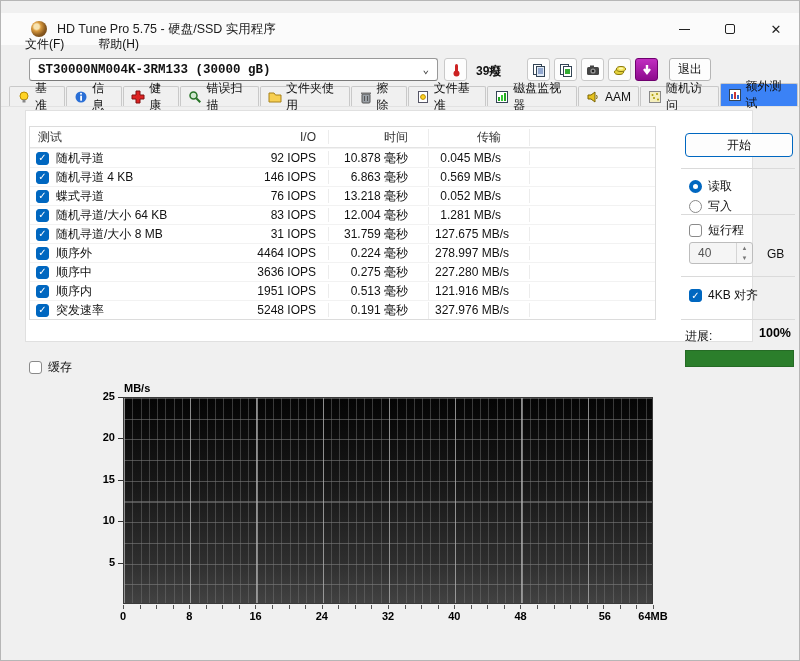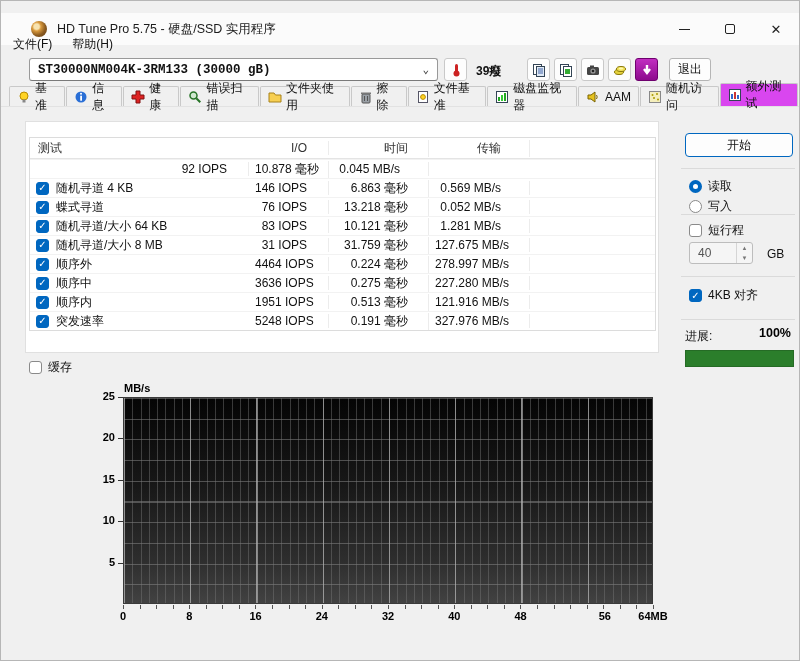--- a/index.html
+++ b/index.html
@@ -11,49 +11,49 @@
   .app-icon { position:absolute; left:30px; top:8px; width:16px; height:16px; border-radius:50%;
               background:radial-gradient(circle at 35% 35%, #f7e3b0 0 18%, #d99a3e 30%, #8a5a20 60%, #5d3a10 100%); }
   .title-text { position:absolute; left:56px; top:8px; font-size:12.5px; color:#1b1b1b; }
   .win-controls { position:absolute; right:0; top:0; height:32px; display:flex; }
   .win-btn { width:46px; height:32px; display:flex; align-items:center; justify-content:center; color:#222; }
   .glyph-min { width:11px; height:1px; background:#222; display:block; }
   .glyph-max { width:10px; height:10px; border:1px solid #222; border-radius:2px; display:block; }
   .glyph-close { font-size:13px; line-height:1; }
 
   
-  .menubar { position:absolute; left:0; top:32px; width:100%; height:22px; display:flex; align-items:center; gap:12px; padding-left:8px; font-size:12px; color:#111; }
+  .menubar { position:absolute; left:0; top:32px; width:100%; height:22px; display:flex; align-items:center; gap:26px; padding-left:20px; font-size:12px; color:#111; }
   .menu-item { padding:2px 4px; }
 
   
   .toolbar { position:absolute; left:0; top:54px; width:100%; height:30px; }
   .combo { position:absolute; left:28px; top:3px; width:409px; height:23px; background:#fff; border:1px solid #999; border-bottom-color:#7a7a7a; border-radius:3px; display:flex; align-items:center; padding:0 8px; font-family:"Liberation Mono","DejaVu Sans Mono",monospace; font-size:12.5px; font-weight:600; color:#111; }
   .combo .chev { position:absolute; right:8px; top:4px; font-size:11px; color:#444; }
   .tool-btn { position:absolute; top:3px; width:23px; height:23px; background:#fdfdfd; border:1px solid #c9c9c9; border-radius:3px; display:flex; align-items:center; justify-content:center; }
   .temp-text { position:absolute; left:475px; top:8px; font-size:12px; font-weight:bold; color:#111; }
   .btn-download { background:linear-gradient(180deg,#c12ec1,#8d0b8d); border:1px solid #6e006e; }
   .exit-btn { position:absolute; left:668px; top:3px; width:42px; height:23px; background:#fdfdfd; border:1px solid #b5b5b5; border-radius:3px; font-size:12px; color:#111; display:flex; align-items:center; justify-content:center; }
 
   
   .tabbar { position:absolute; left:0; top:84px; width:100%; height:22px; display:flex; align-items:flex-end; padding-left:8px; border-bottom:1px solid #e2e2e2; }
   .tab { height:20px; display:flex; align-items:center; gap:4px; padding:0 7px; font-size:12px; color:#111; background:#f0f0f0; border:1px solid #c9c9c9; border-bottom:none; border-radius:2px 2px 0 0; margin-right:1px; }
-  .tab.active { height:23px; background:#d946ef; position:relative; z-index:2; }
+  .tab.active { height:23px; background:#3b82f6; position:relative; z-index:2; }
   .ticon { width:15px; height:14px; display:inline-flex; align-items:center; justify-content:center; }
   .ticon svg, .tool-btn svg { display:block; }
 
   
-  .groupbox { position:absolute; left:24px; top:120px; width:634px; height:232px; background:#fff; border:1px solid #e0e0e0; }
+  .groupbox { position:absolute; left:24px; top:109px; width:728px; height:232px; background:#fff; border:1px solid #e0e0e0; }
   .btable { position:absolute; left:3px; top:15px; width:627px; border:1px solid #dcdcdc; font-size:12px; color:#111; }
   .trow { display:grid; grid-template-columns:219px 80px 100px 101px 1fr; height:19px; align-items:center; border-top:1px solid #f2f2f2; }
   .thead { height:21px; border-top:none; color:#333; border-bottom:1px solid #e4e4e4; }
   .c { padding:0 6px; white-space:nowrap; overflow:hidden; }
   .c1 { display:flex; align-items:center; gap:7px; padding-left:6px; }
   .cr { text-align:right; border-right:1px solid #ececec; }
   .thead .c1 { padding-left:8px; }
-  .c2 { padding-right:21px; } .c3 { padding-right:20px; } .c4 { padding-right:28px; }
+  .c2 { padding-right:12px; } .c3 { padding-right:20px; } .c4 { padding-right:28px; }
 
   .cb { width:13px; height:13px; border-radius:3px; border:1px solid #8a8a8a; background:#fff; display:inline-flex; align-items:center; justify-content:center; flex:0 0 13px; }
   .cb.checked { background:#0067c0; border-color:#0067c0; color:#fff; font-size:10px; line-height:1; }
   .cb.checked::after { content:"✓"; }
 
   
   .panel-sep { position:absolute; left:680px; width:114px; height:1px; background:#dadada; }
   .start-btn { position:absolute; left:684px; top:132px; width:108px; height:24px; background:#fdfdfd; border:1px solid #0067c0; border-radius:4px; font-size:12px; color:#111; display:flex; align-items:center; justify-content:center; }
   .ctl { position:absolute; display:flex; align-items:center; gap:6px; font-size:12px; color:#111; }
   .radio { width:13px; height:13px; border-radius:50%; border:1px solid #8a8a8a; background:#fff; flex:0 0 13px; }
@@ -286,20 +286,24 @@
     <div class="btable">
       <div class="trow thead">
         <div class="c c1">测试</div>
         <div class="c cr c2">I/O</div>
         <div class="c cr c3">时间</div>
         <div class="c cr c4">传输</div>
         <div class="c"></div>
       </div>
       <div>
           <div class="trow">
+            <div class="c c1">
+              <span class="cb checked"></span>
+              <span>随机寻道</span>
+            </div>
             <div class="c cr c2">92 IOPS</div>
             <div class="c cr c3">10.878 毫秒</div>
             <div class="c cr c4">0.045 MB/s</div>
             <div class="c"></div>
           </div>
           <div class="trow">
             <div class="c c1">
               <span class="cb checked"></span>
               <span>随机寻道 4 KB</span>
             </div>
@@ -317,21 +321,21 @@
             <div class="c cr c3">13.218 毫秒</div>
             <div class="c cr c4">0.052 MB/s</div>
             <div class="c"></div>
           </div>
           <div class="trow">
             <div class="c c1">
               <span class="cb checked"></span>
               <span>随机寻道/大小 64 KB</span>
             </div>
             <div class="c cr c2">83 IOPS</div>
-            <div class="c cr c3">10.121 毫秒</div>
+            <div class="c cr c3">12.004 毫秒</div>
             <div class="c cr c4">1.281 MB/s</div>
             <div class="c"></div>
           </div>
           <div class="trow">
             <div class="c c1">
               <span class="cb checked"></span>
               <span>随机寻道/大小 8 MB</span>
             </div>
             <div class="c cr c2">31 IOPS</div>
             <div class="c cr c3">31.759 毫秒</div>

